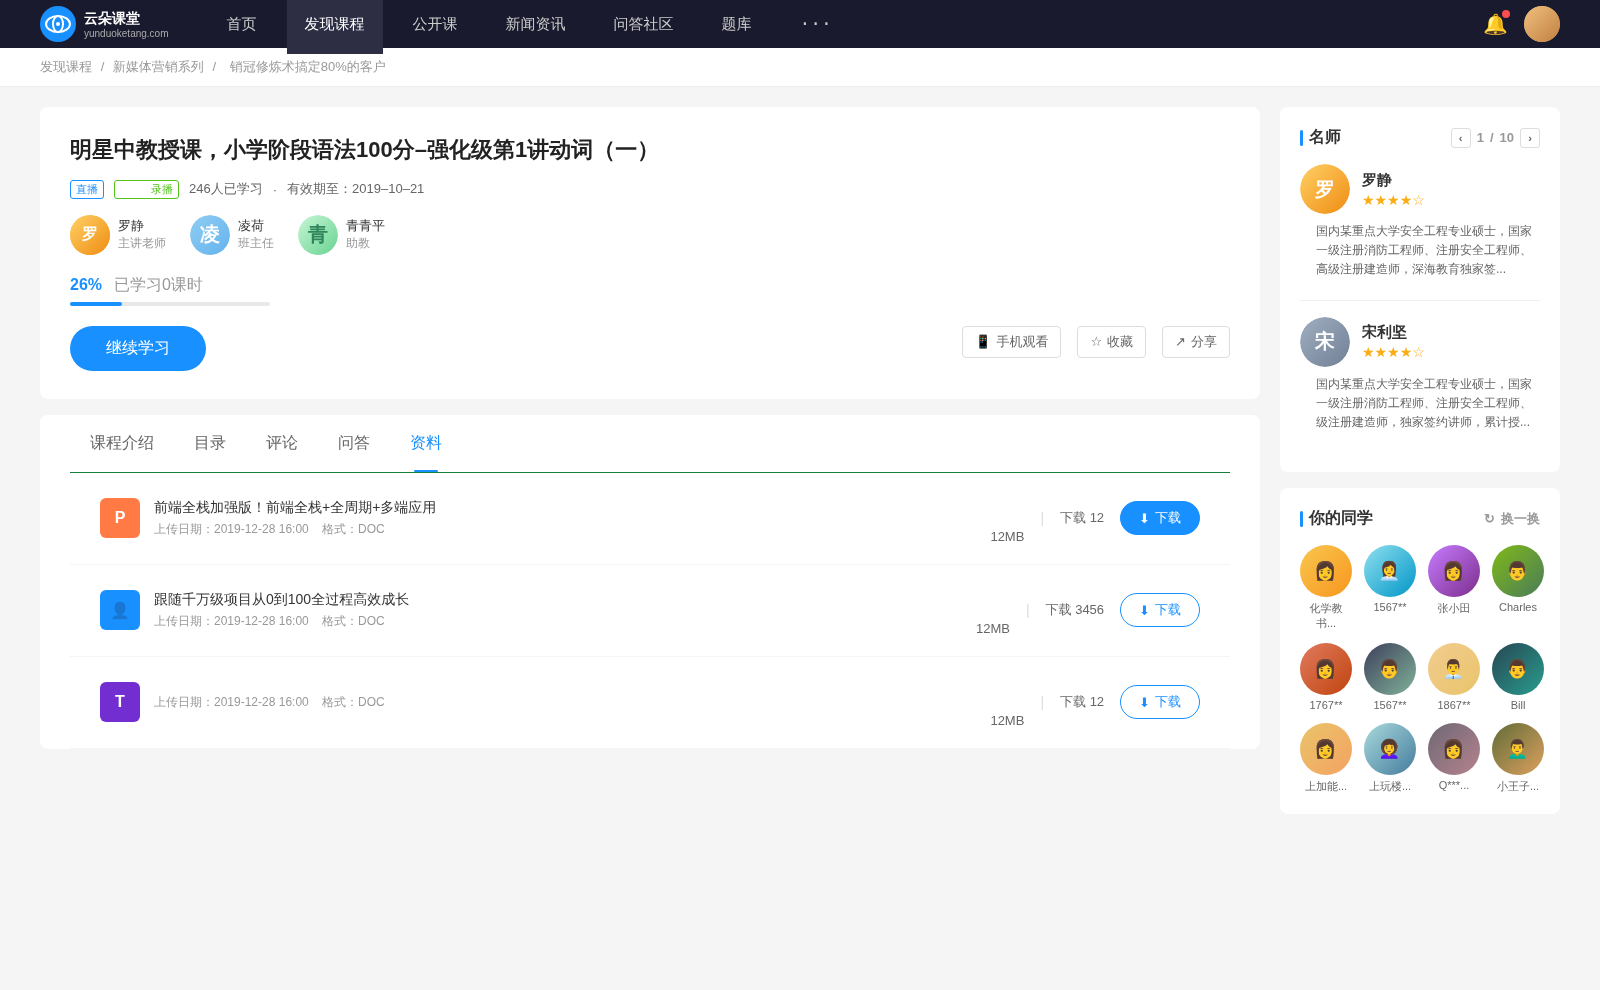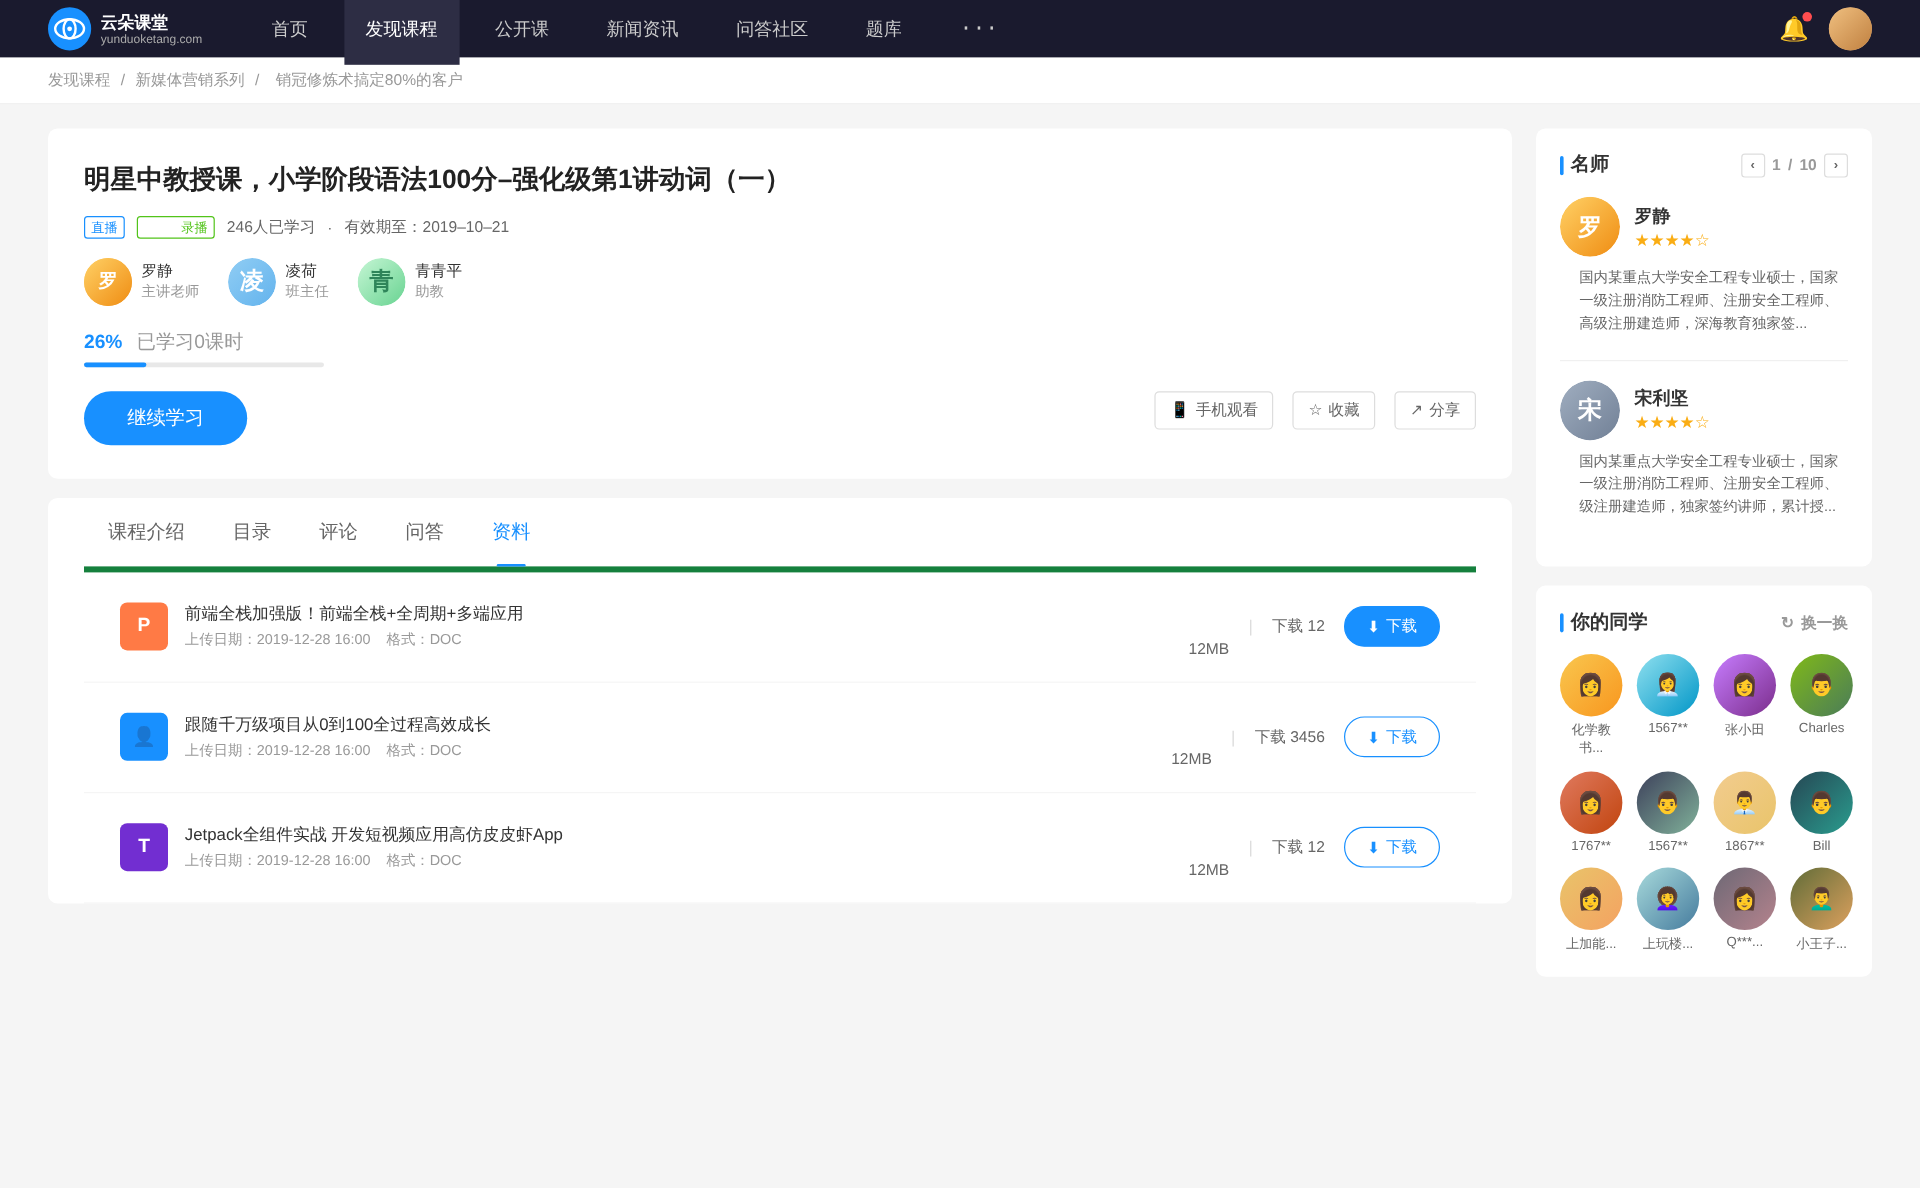--- a/index.html
+++ b/index.html
@@ -47,21 +47,21 @@
     .progress-sub { font-size: 16px; color: #999; display: inline; margin-left: 8px; }
     .progress-bar-bg { background: #e8e8e8; height: 4px; border-radius: 2px; width: 200px; margin-top: 6px; }
     .progress-bar-fill { background: #1890ff; height: 4px; border-radius: 2px; width: 26%; }
     .course-actions { display: flex; align-items: flex-start; justify-content: space-between; }
     .btn-continue { background: #1890ff; color: white; border: none; border-radius: 24px; padding: 12px 36px; font-size: 16px; cursor: pointer; font-weight: 500; }
     .action-btns { display: flex; gap: 16px; }
     .action-btn { display: flex; align-items: center; gap: 5px; color: #666; cursor: pointer; font-size: 13px; border: 1px solid #ddd; border-radius: 4px; padding: 6px 12px; }
 
     
     .tabs-card { background: white; border-radius: 8px; padding: 0 30px; }
-    .tabs { display: flex; border-bottom: 5px solid #15803d; align-items: flex-end; }
+    .tabs { display: flex; border-bottom: 1px solid #15803d; align-items: flex-end; }
     .tab { padding: 18px 20px; cursor: pointer; font-size: 16px; color: #666; position: relative; }
     .tab.active { color: #1890ff; }
     .tab.active::after { content: ''; position: absolute; bottom: 0; left: 50%; transform: translateX(-50%); width: 24px; height: 2px; background: #1890ff; border-radius: 1px; }
 
     
     .resource-list { padding: 0; }
     .resource-item { display: flex; align-items: center; padding: 20px 30px; border-bottom: 1px solid #f5f5f5; gap: 14px; }
     .resource-icon { width: 40px; height: 40px; border-radius: 6px; display: flex; align-items: center; justify-content: center; color: white; font-size: 16px; font-weight: bold; flex-shrink: 0; }
     .resource-icon-p { background: #ff7a45; }
     .resource-icon-user { background: #1890ff; }
@@ -287,21 +287,20 @@
               <span>下载</span>
             </button>
           </div>
         </div>
 
         <div class="resource-item">
           <div class="resource-icon resource-icon-t">
             <span>T</span>
           </div>
           <div class="resource-info">
-            <div class="resource-title">Jetpack全组件实战 开发短视频应用高仿皮皮虾App</div>
             <div class="resource-meta">
               <span>上传日期：2019-12-28  16:00</span>
               &nbsp;&nbsp;
               <span>格式：DOC</span>
             </div>
           </div>
           <div class="resource-right">
             <span class="resource-size">12MB</span>
             <span class="resource-sep">|</span>
             <span class="resource-downloads">下载 12</span>

